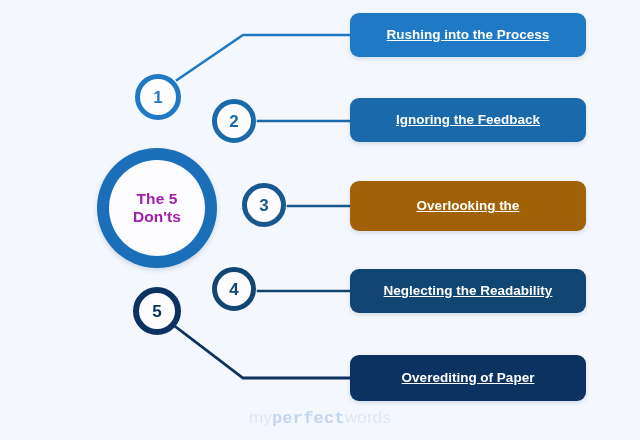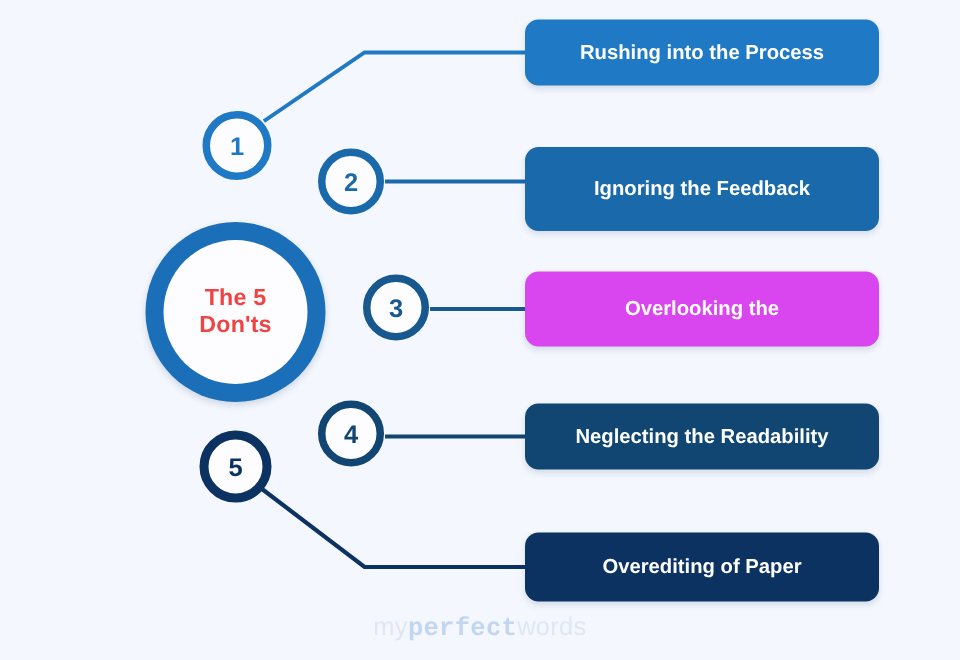--- a/index.html
+++ b/index.html
@@ -32,21 +32,21 @@
   .hub-inner {
     width:96px; height:96px;
     border-radius:50%;
     background:#fdfdff;
     display:flex; flex-direction:column;
     align-items:center; justify-content:center;
     line-height:1.18;
   }
   .hub-inner span {
     display:block;
-    color:#ef4444;
+    color:#a21caf;
     font-size:15.5px;
     font-weight:bold;
     text-align:center;
     letter-spacing:.1px;
   }
   
   .node {
     position:absolute;
     border-radius:50%;
     display:flex; align-items:center; justify-content:center;
@@ -74,24 +74,25 @@
     width:236px;
     border-radius:9px;
     display:flex; align-items:center; justify-content:center;
     text-align:center;
     color:#ffffff;
     font-size:13.5px;
     font-weight:bold;
     line-height:1.32;
     padding:6px 10px;
     box-shadow:0 2px 4px rgba(20,60,110,.14);
+    text-decoration:underline;
   }
   .b1 { top:13px;  height:44px; background:#1f79c4; }
-  .b2 { top:98px;  height:56px; background:#1a6aab; }
-  .b3 { top:181px; height:50px; background:#d946ef; }
+  .b2 { top:98px;  height:44px; background:#1a6aab; }
+  .b3 { top:181px; height:50px; background:#a16207; }
   .b4 { top:269px; height:44px; background:#104671; }
   .b5 { top:355px; height:46px; background:#0b3260; }
   
   .watermark {
     position:absolute;
     left:0; right:0; top:408px;
     text-align:center;
     font-size:17px;
     letter-spacing:.2px;
     user-select:none;

